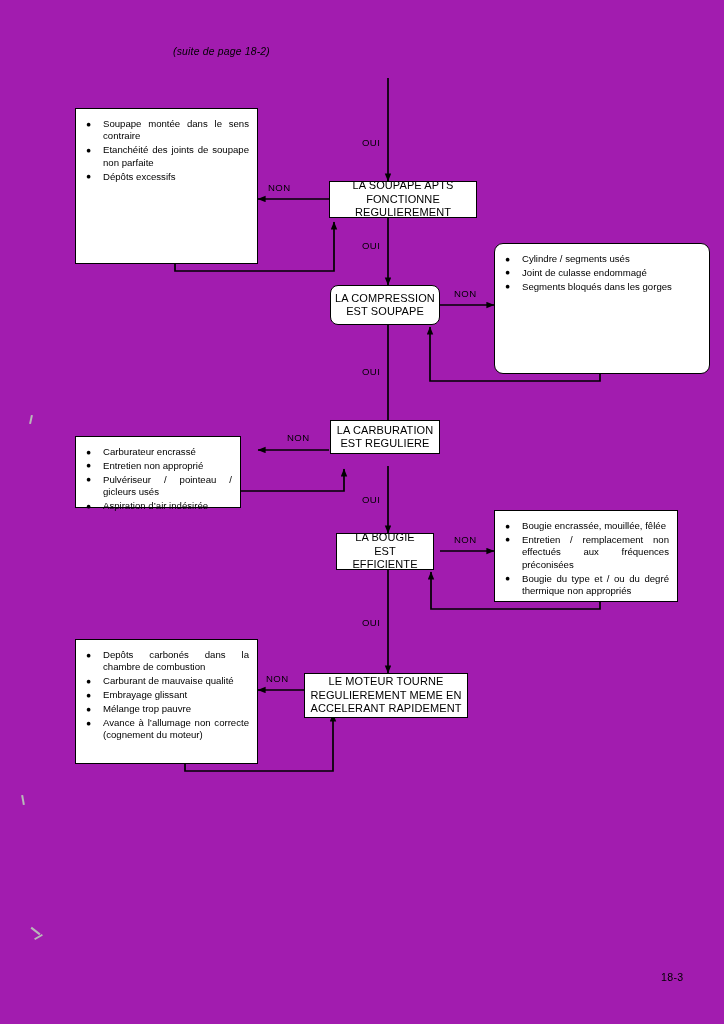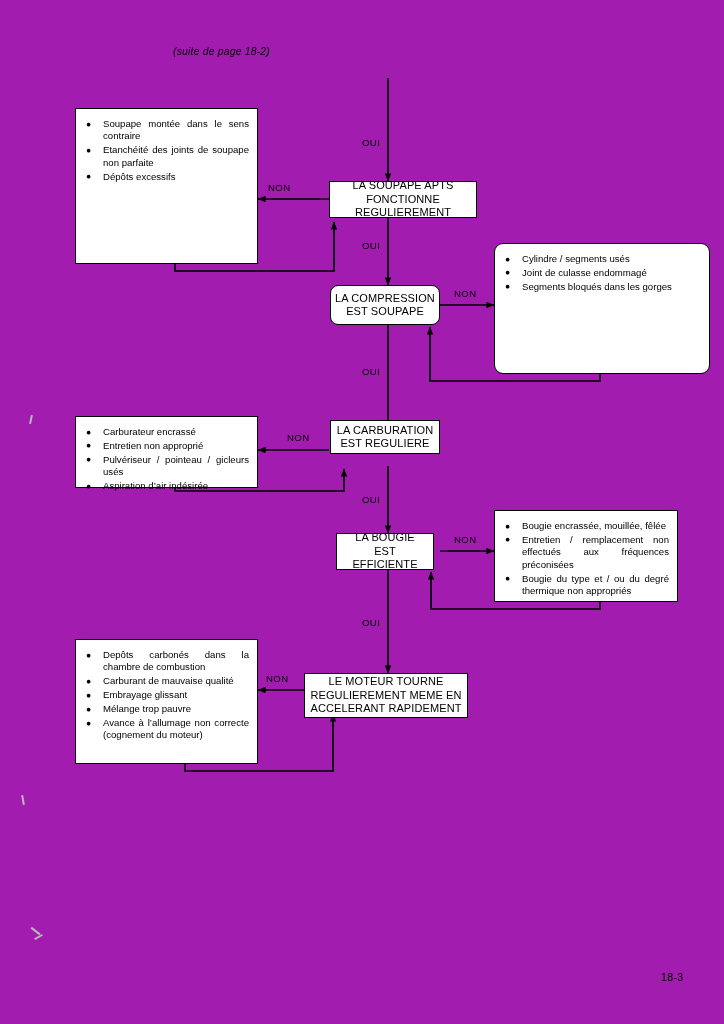--- a/index.html
+++ b/index.html
@@ -179,21 +179,21 @@
   </div>
 
   <div class="node-box cause-list" style="left:494px; top:243px; width:216px; height:131px;border-radius:9px;">
     <ul>
       <li>Cylindre / segments usés</li>
       <li>Joint de culasse endommagé</li>
       <li>Segments bloqués dans les gorges</li>
     </ul>
   </div>
 
-  <div class="node-box cause-list" style="left:75px; top:416px; width:183px; height:72px;">
+  <div class="node-box cause-list" style="left:75px; top:436px; width:166px; height:72px;">
     <ul>
       <li>Carburateur encrassé</li>
       <li>Entretien non approprié</li>
       <li>Pulvériseur / pointeau / gicleurs usés</li>
       <li>Aspiration d’air indésirée</li>
     </ul>
   </div>
 
   <div class="node-box cause-list" style="left:494px; top:510px; width:184px; height:92px;">
     <ul>

